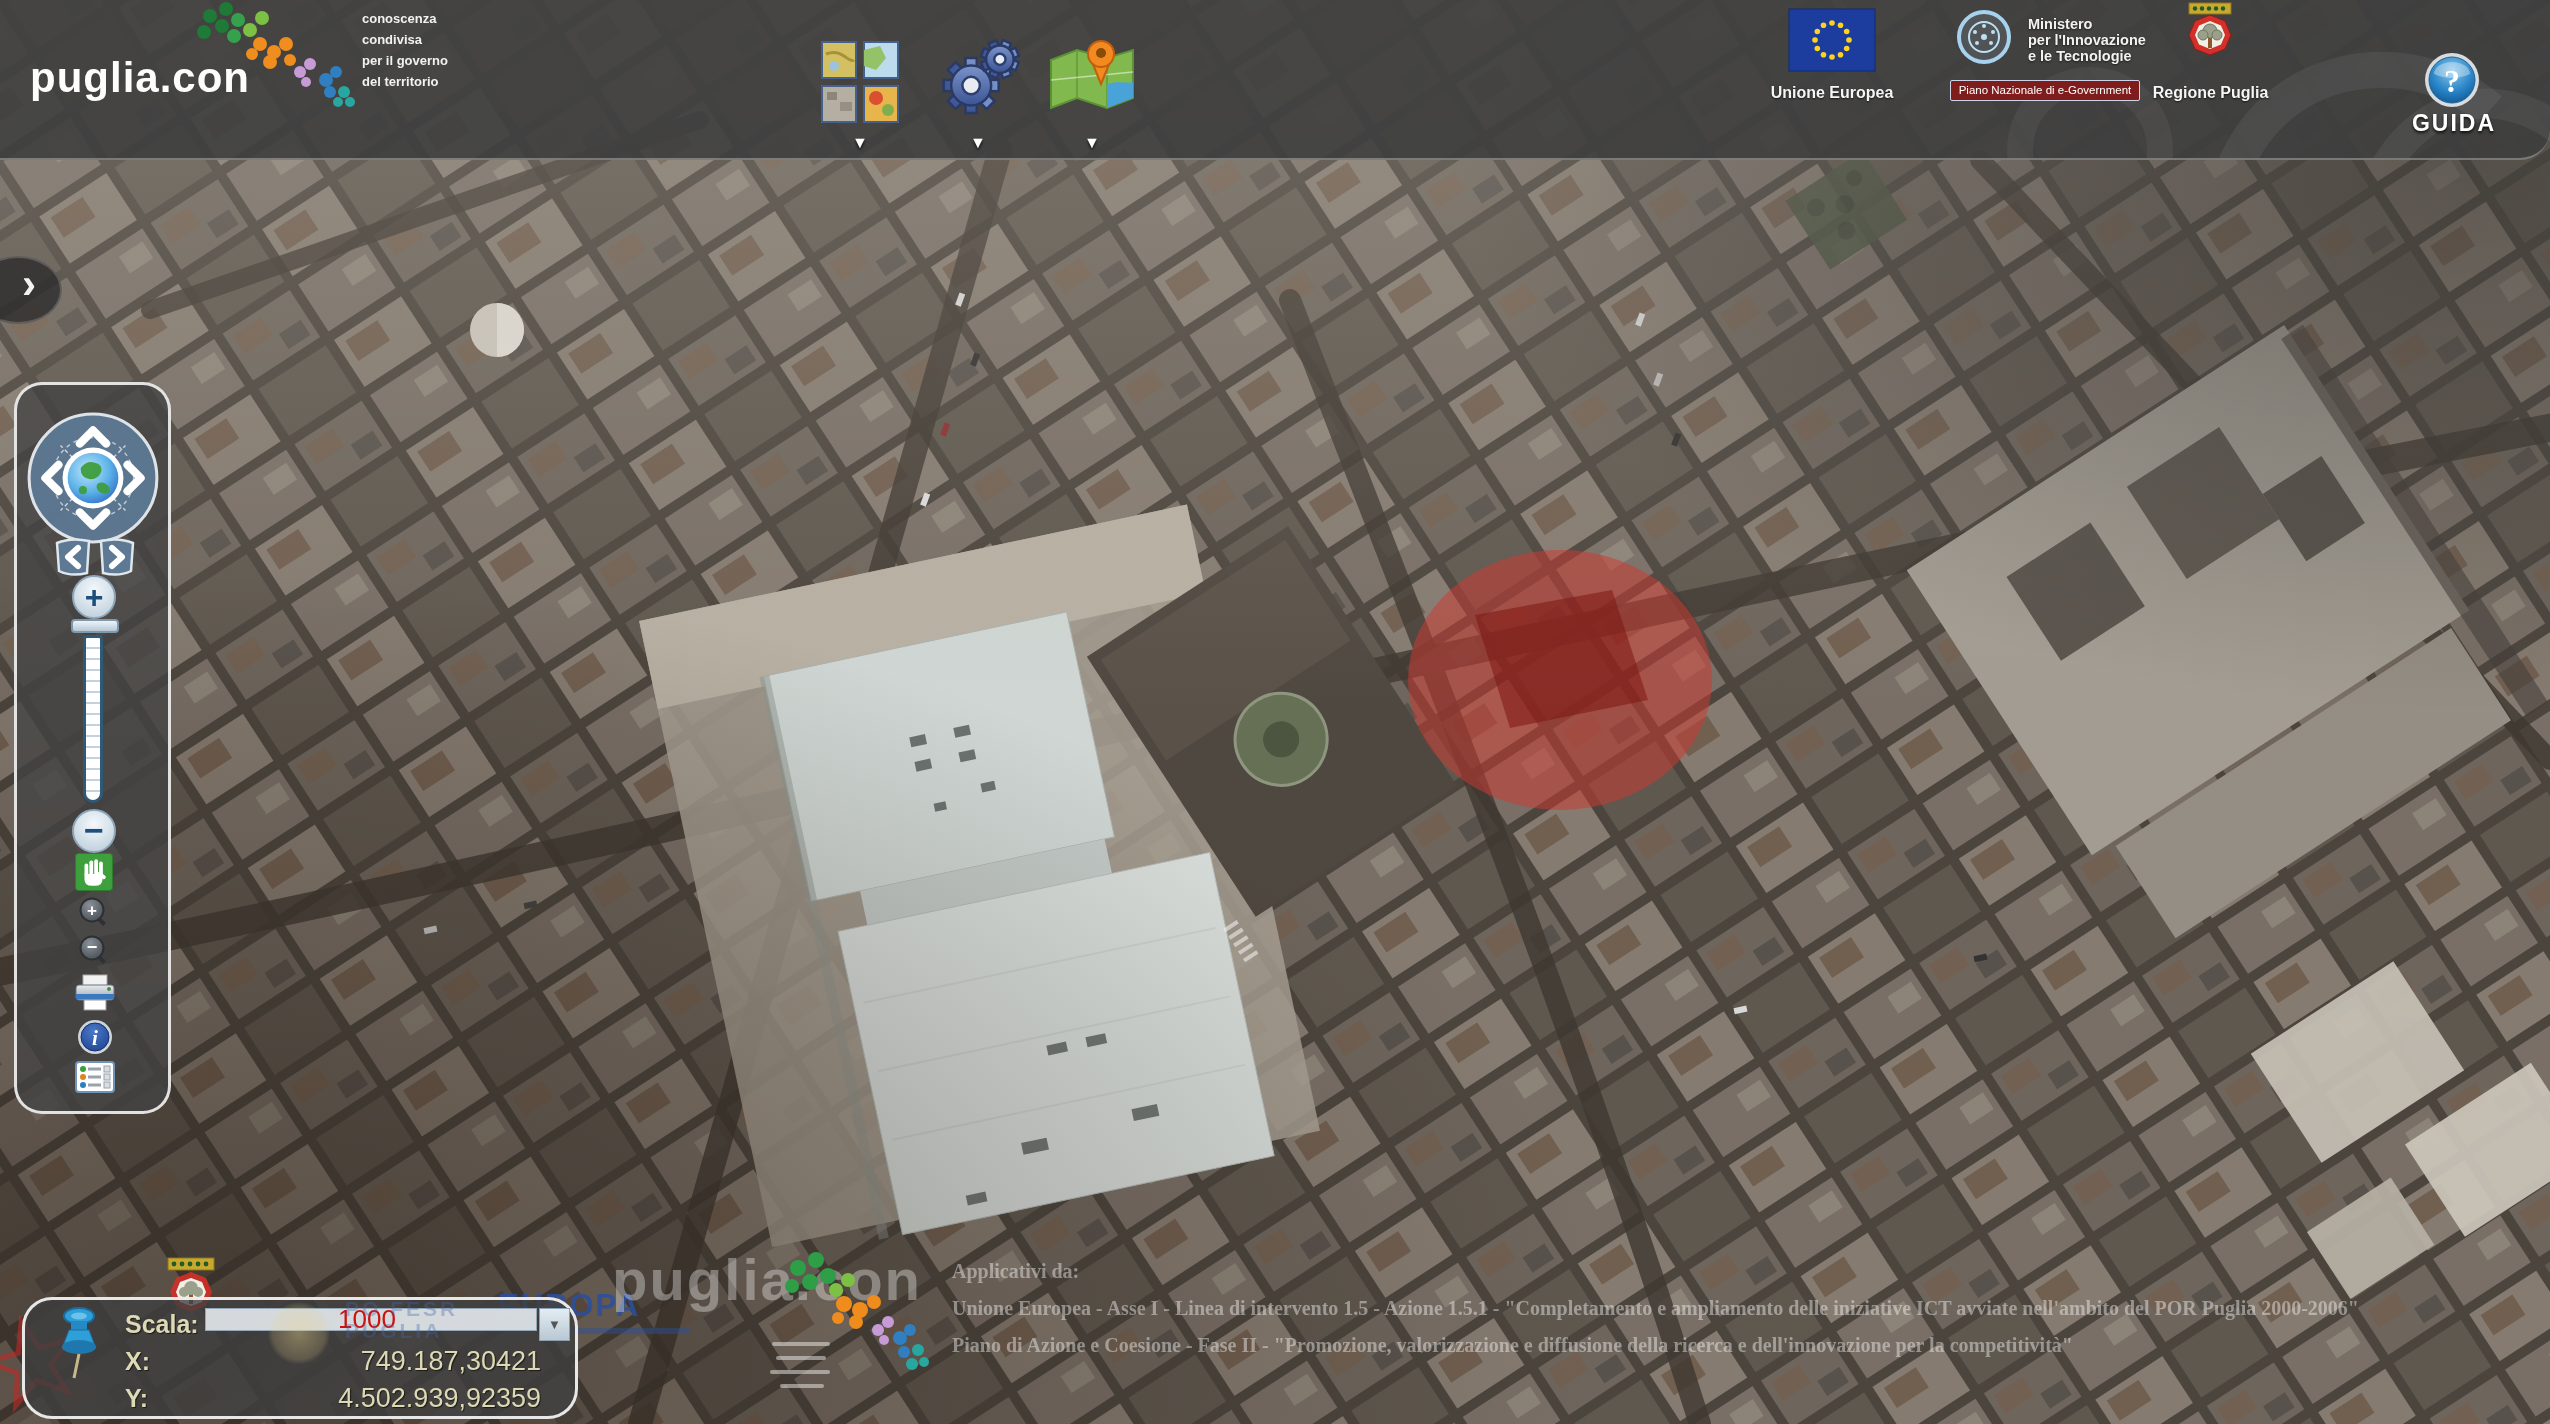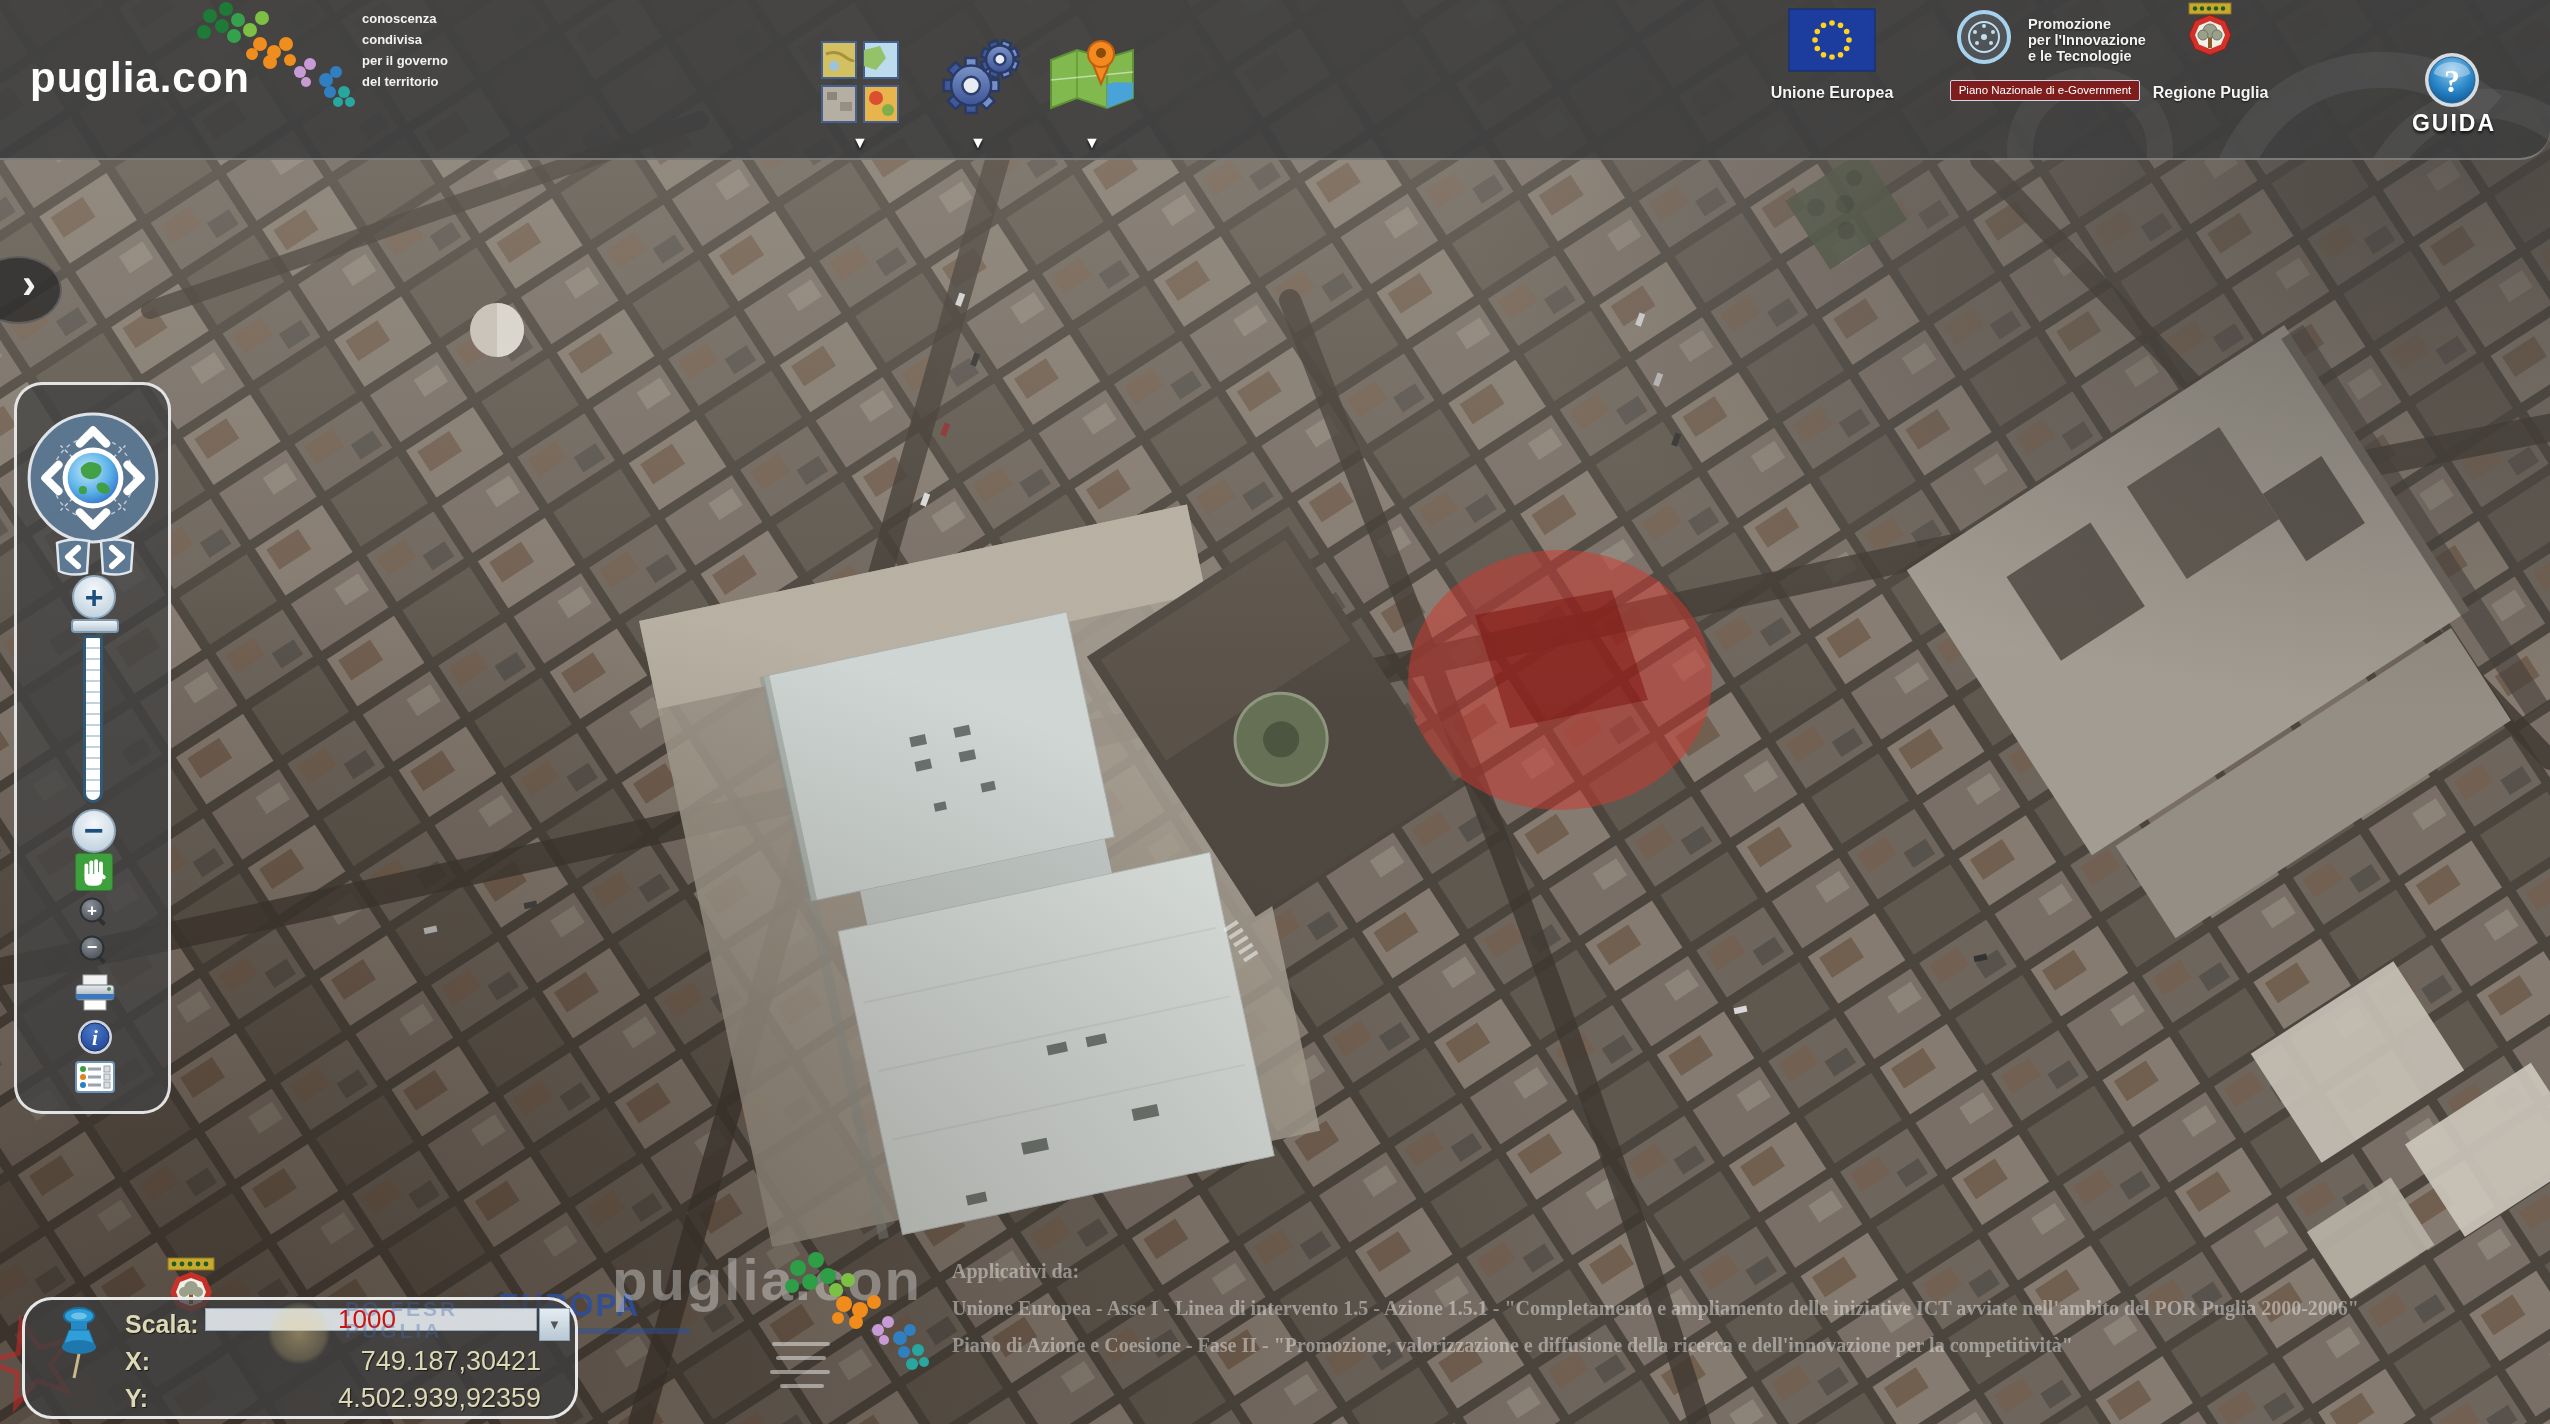--- a/index.html
+++ b/index.html
@@ -457,21 +457,21 @@
       <g fill="#bfe0f2">
           <circle cx="29" cy="18" r="2"></circle>
           <circle cx="38" cy="24" r="2"></circle>
         <circle cx="36" cy="35" r="2"></circle>
           <circle cx="22" cy="35" r="2"></circle>
           <circle cx="20" cy="24" r="2"></circle>
         <circle cx="29" cy="29" r="3"></circle>
         </g>
     </svg>
     <div class="abs" id="ministero-text">
-      <div>Promozione</div>
+      <div>Ministero</div>
       <div>per l'Innovazione</div>
       <div>e le Tecnologie</div>
     </div>
     <div class="abs" id="egov-banner">Piano Nazionale di e-Government</div>
 
     <svg class="abs" style="left:2186px;top:2px;" width="48" height="72">
       <rect x="3" y="1" width="42" height="11" fill="#c9a82e" stroke="#8a7420"></rect>
       <g fill="#1e5c2a">
           <circle cx="9" cy="6.5" r="2.2"></circle>
           <circle cx="16" cy="6.5" r="2.2"></circle>

